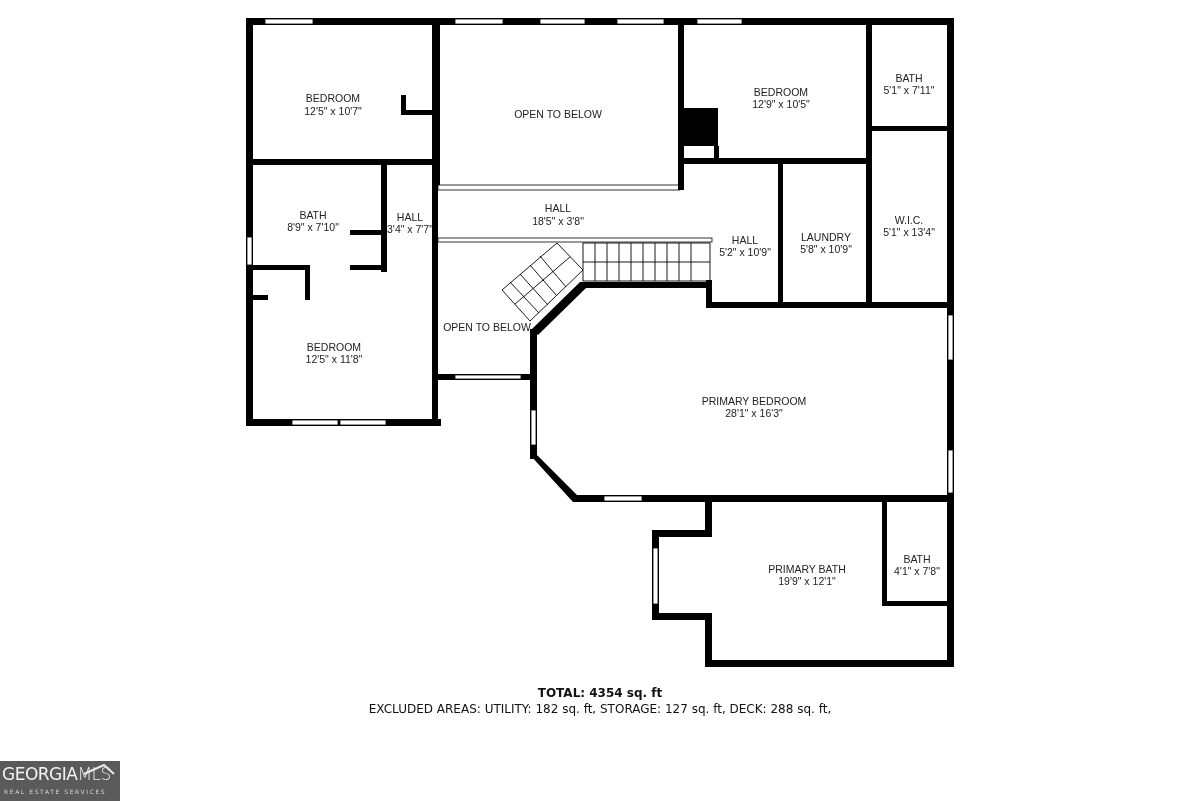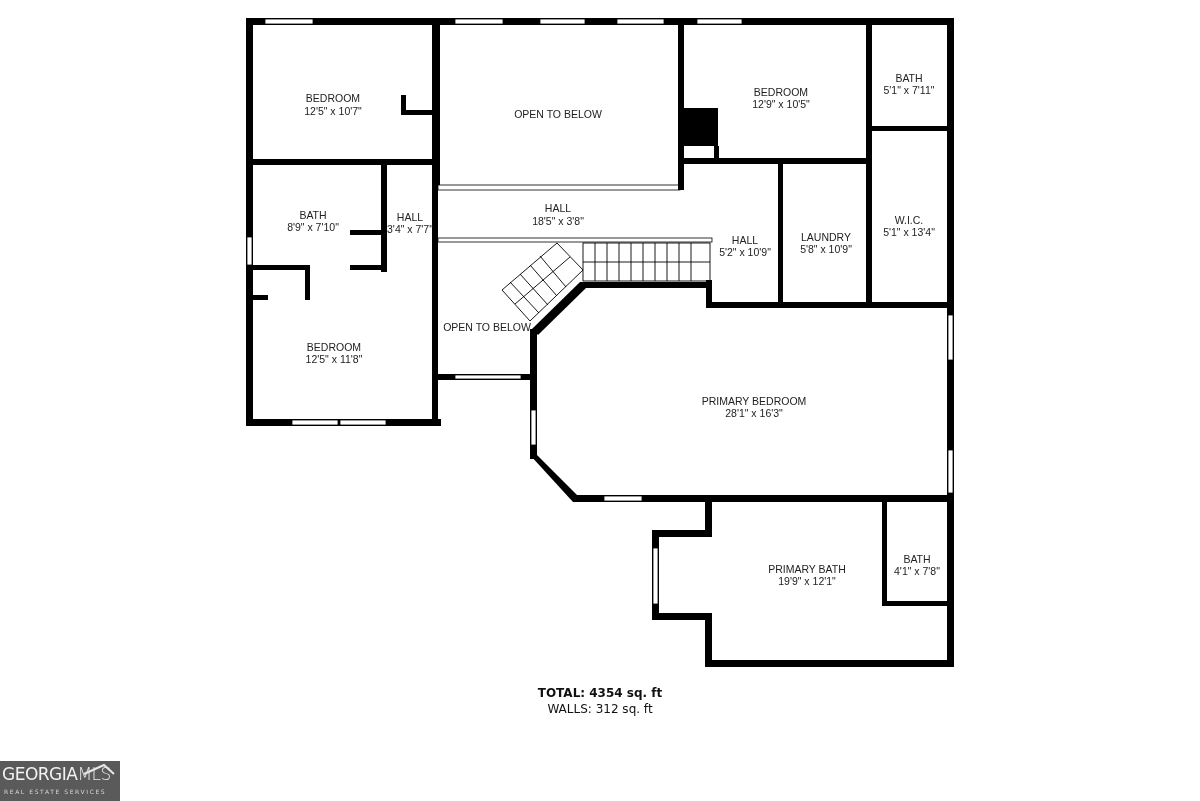--- a/index.html
+++ b/index.html
@@ -149,21 +149,21 @@
     <text class="label" x="754" y="417">28'1" x 16'3"</text>
     <text class="label" x="807" y="573">PRIMARY BATH</text>
     <text class="label" x="807" y="585">19'9" x 12'1"</text>
     <text class="label" x="917" y="563">BATH</text>
     <text class="label" x="917" y="575">4'1" x 7'8"</text>
   </g>
 </svg>
 
 <div class="summary">
   <div class="total">TOTAL: 4354 sq. ft</div>
-  <div>WALLS: 312 sq. ft</div>
+  <div>EXCLUDED AREAS: UTILITY: 182 sq. ft, STORAGE: 127 sq. ft, DECK: 288 sq. ft,</div>
 </div>
 
 <div class="logo">
   <svg class="roof" width="34" height="12" viewBox="0 0 34 12">
     <polyline points="2,11 22,2 32,11" fill="none" stroke="#e8e8e8" stroke-width="2"></polyline>
   </svg>
   <div class="brand"><span>GEORGIA</span><span class="mls">MLS</span></div>
   <div class="sub">REAL ESTATE SERVICES</div>
 </div>
 

